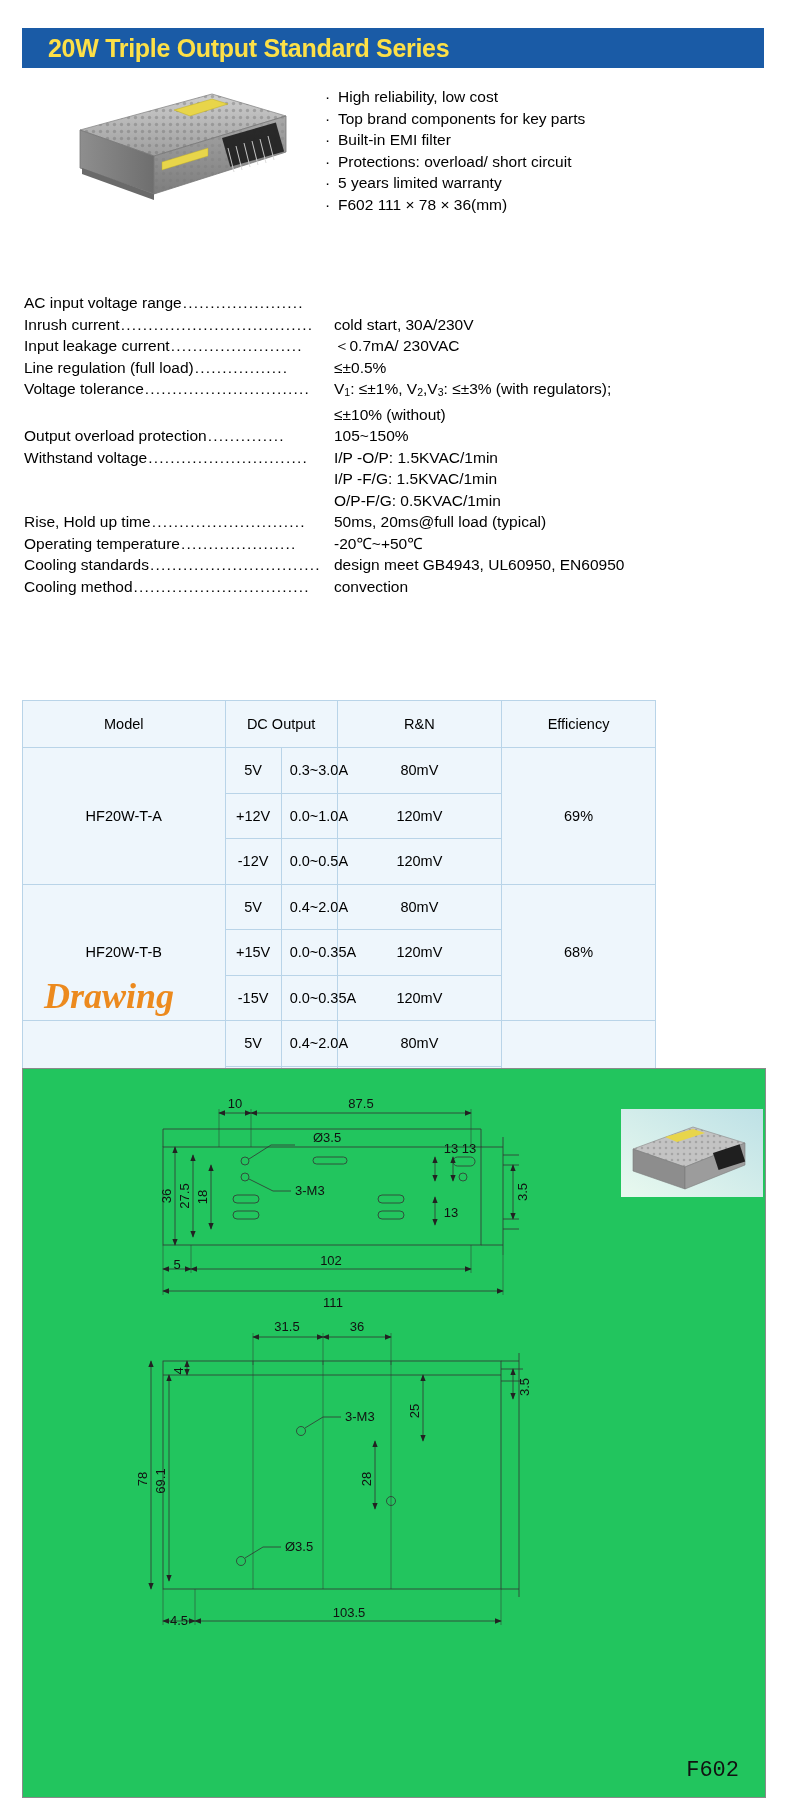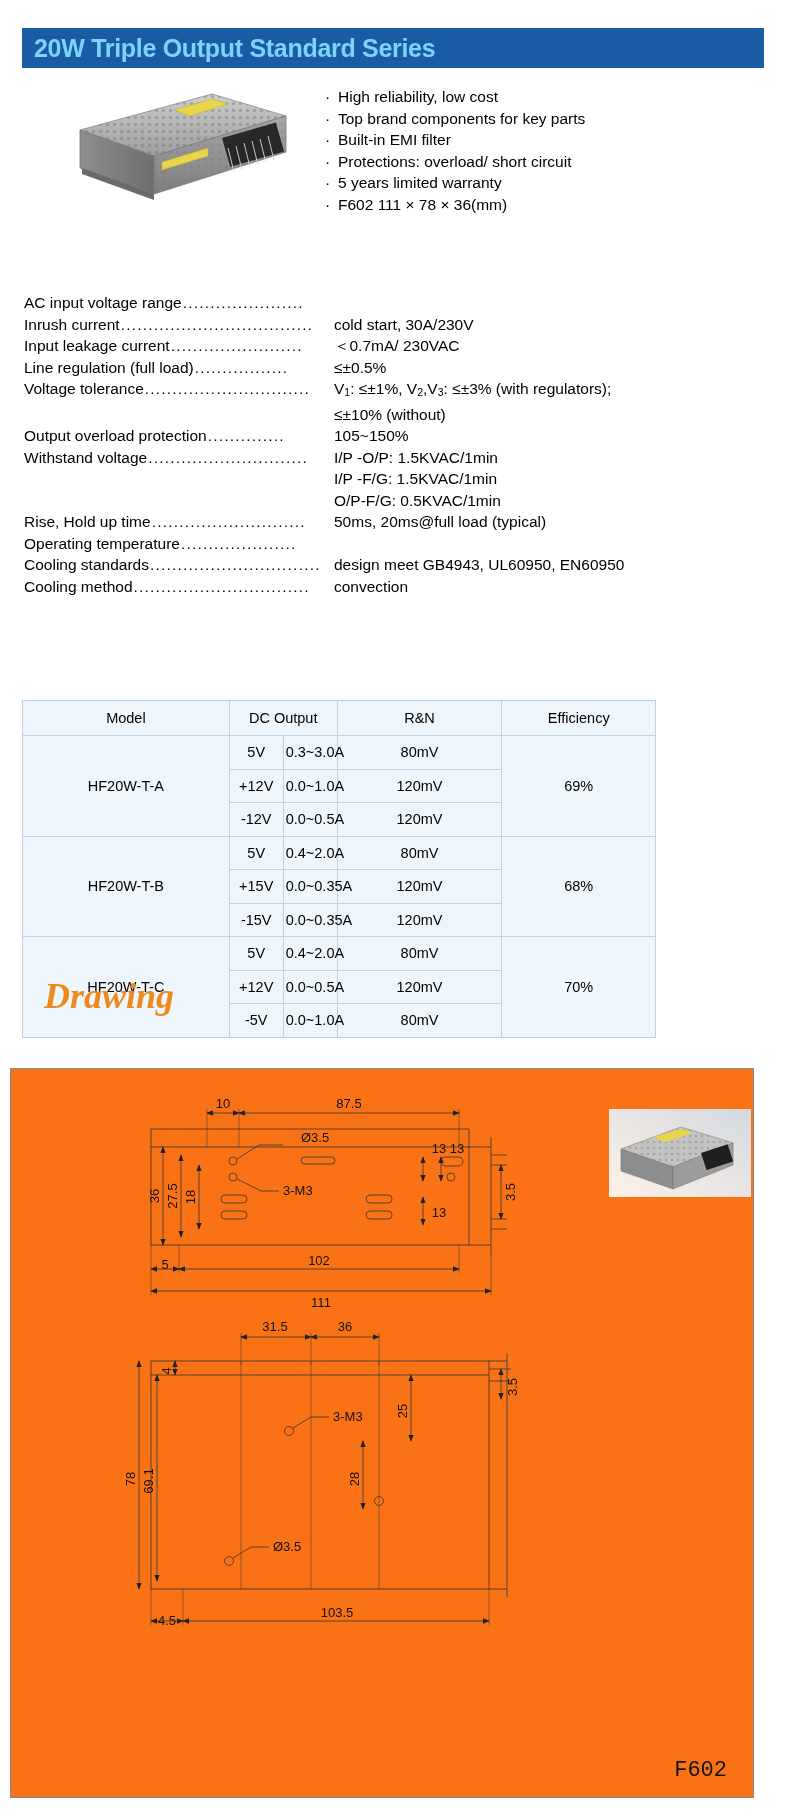--- a/index.html
+++ b/index.html
@@ -21,25 +21,25 @@
     position: absolute;
     left: 22px;
     top: 28px;
     width: 742px;
     height: 40px;
     background: #1a5ba6;
     display: flex;
     align-items: center;
   }
   .title-bar .title-text {
-    color: #7dd3fc;
+    color: #fde047;
     font-size: 25px;
     font-weight: bold;
     letter-spacing: -0.3px;
-    margin-left: 12px;
+    margin-left: 26px;
     font-family: "Liberation Sans", sans-serif;
   }
 
   
   .product-photo {
     position: absolute;
     left: 62px;
     top: 86px;
     width: 230px;
     height: 130px;
@@ -117,21 +117,21 @@
     border-collapse: collapse;
     table-layout: fixed;
   }
   .model-table th, .model-table td {
     border: 1px solid #b9d4e8;
     background: #eef6fc;
     font-size: 14.5px;
     text-align: center;
     font-weight: normal;
     height: 28.5px;
-    padding: 2px;
+    padding: 8px;
     color: #000;
   }
   .model-table th {
     height: 30px;
   }
   .col-model   { width: 158px; }
   .col-v       { width: 80px; }
   .col-a       { width: 155px; }
   .col-rn      { width: 125px; }
   .col-eff     { width: 116px; }
@@ -144,26 +144,26 @@
     font-family: "Liberation Serif", serif;
     font-style: italic;
     font-weight: bold;
     font-size: 36px;
     color: #ec8a1e;
   }
 
   
   .drawing-box {
     position: absolute;
-    left: 10px;
+    left: 22px;
     top: 1068px;
     width: 742px;
     height: 728px;
     border: 1px solid #8a8a8a;
-    background: #f97316;
+    background: #22c55e;
     overflow: hidden;
   }
   .drawing-box svg { display: block; }
 
   .dwg-label {
     position: absolute;
     right: 26px;
     bottom: 14px;
     font-size: 22px;
     color: #111;
@@ -278,20 +278,21 @@
       <span class="spec-value">O/P-F/G: 0.5KVAC/1min</span>
     </div>
     <div class="spec-row">
       <span class="spec-label">Rise, Hold up time </span>
       <span class="spec-dots">............................</span>
       <span class="spec-value">50ms, 20ms@full load (typical)</span>
     </div>
     <div class="spec-row">
       <span class="spec-label">Operating temperature </span>
       <span class="spec-dots">.....................</span>
+      <span class="spec-value">-20℃~+50℃</span>
     </div>
     <div class="spec-row">
       <span class="spec-label">Cooling standards</span>
       <span class="spec-dots">...............................</span>
       <span class="spec-value">design meet GB4943, UL60950, EN60950</span>
     </div>
     <div class="spec-row">
       <span class="spec-label">Cooling method </span>
       <span class="spec-dots">................................</span>
       <span class="spec-value">convection</span>

